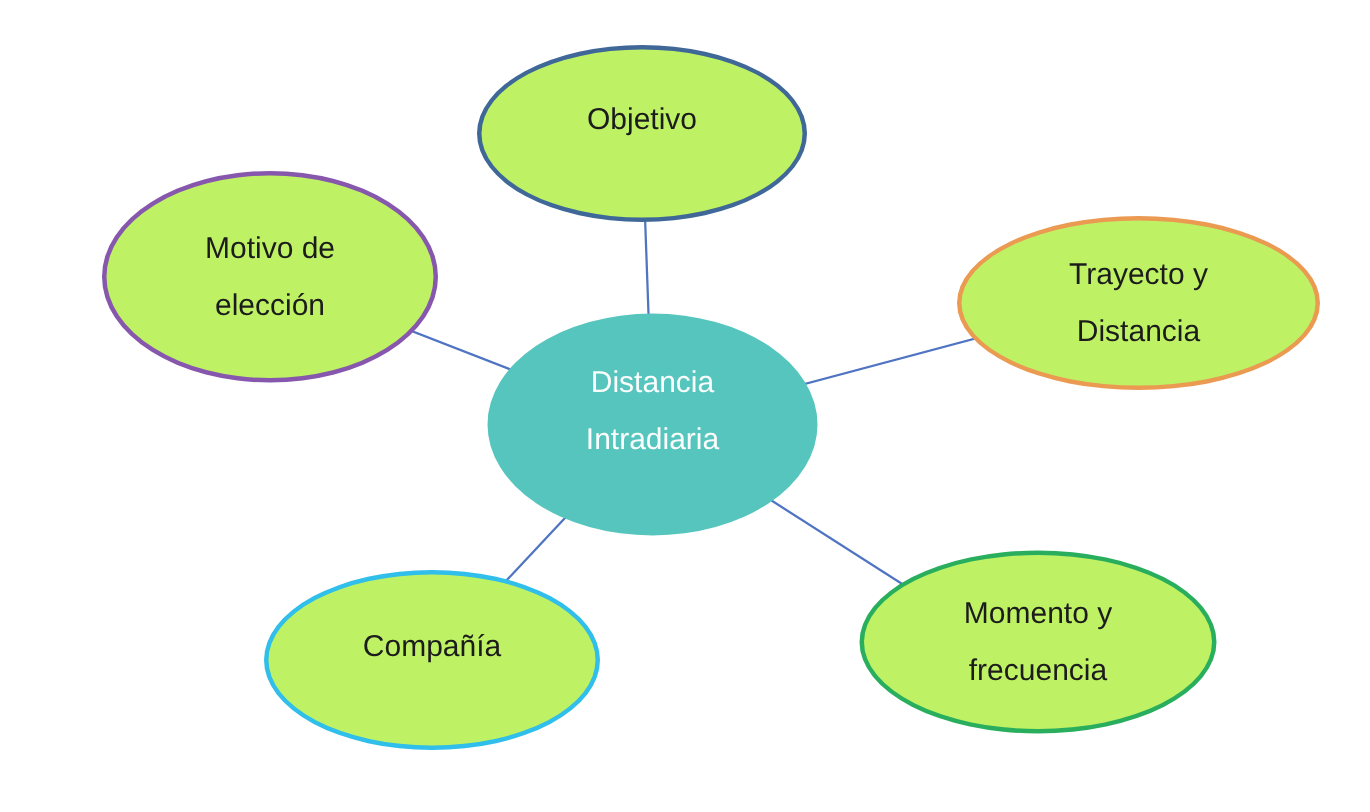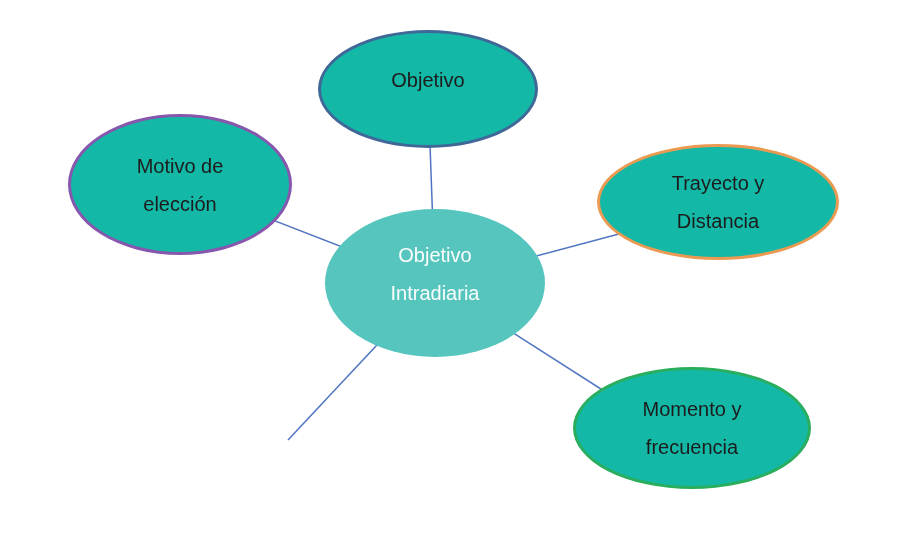--- a/index.html
+++ b/index.html
@@ -18,21 +18,21 @@
   .connectors {
     position: absolute;
     left: 0;
     top: 0;
     width: 913px;
     height: 541px;
   }
   .node {
     position: absolute;
     border-radius: 50%;
-    background: #14b8a6;
+    background: #bef264;
     border: 3px solid #888888;
     display: flex;
     align-items: center;
     justify-content: center;
     box-sizing: border-box;
   }
   .node.center-node {
     border: none;
     background: #56C5BE;
   }
@@ -60,30 +60,33 @@
     <line x1="435" y1="283" x2="739" y2="202" stroke-width="1.5" stroke="#4F74C2"></line>
     <line x1="435" y1="283" x2="662" y2="428" stroke-width="1.5" stroke="#4F74C2"></line>
     <line x1="435" y1="283" x2="288" y2="440" stroke-width="1.5" stroke="#4F74C2"></line>
     <line x1="435" y1="283" x2="180" y2="184" stroke-width="1.5" stroke="#4F74C2"></line>
   </svg>
 
   <div class="node" style="left: 318px; top: 30px; width: 220px; height: 118px; border-color: rgb(63, 104, 152);">
     <div class="label lift" style="width:170px">Objetivo</div>
   </div>
 
-  <div class="node" style="left: 597px; top: 144px; width: 242px; height: 116px; border-color: rgb(235, 154, 82);">
+  <div class="node" style="left: 638px; top: 144px; width: 242px; height: 116px; border-color: rgb(235, 154, 82);">
     <div class="label" style="width:160px">Trayecto y Distancia</div>
   </div>
 
   <div class="node" style="left: 573px; top: 367px; width: 238px; height: 122px; border-color: rgb(41, 174, 94);">
     <div class="label" style="width:160px">Momento y frecuencia</div>
   </div>
 
+  <div class="node" style="left: 176px; top: 380px; width: 224px; height: 120px; border-color: rgb(48, 190, 234);">
+    <div class="label lift" style="width:170px">Compañía</div>
+  </div>
 
   <div class="node" style="left: 68px; top: 114px; width: 224px; height: 141px; border-color: rgb(135, 87, 174); justify-content: center;">
     <div class="label" style="width:140px">Motivo de elección</div>
   </div>
 
   <div class="node center-node" style="left: 325px; top: 209px; width: 220px; height: 148px; background-color: rgb(86, 197, 190);">
-    <div class="label lift" style="width: 150px; color: rgb(250, 253, 252);">Objetivo Intradiaria</div>
+    <div class="label lift" style="width: 150px; color: rgb(250, 253, 252);">Distancia Intradiaria</div>
   </div>
 
 </div>
 
 </body></html>

